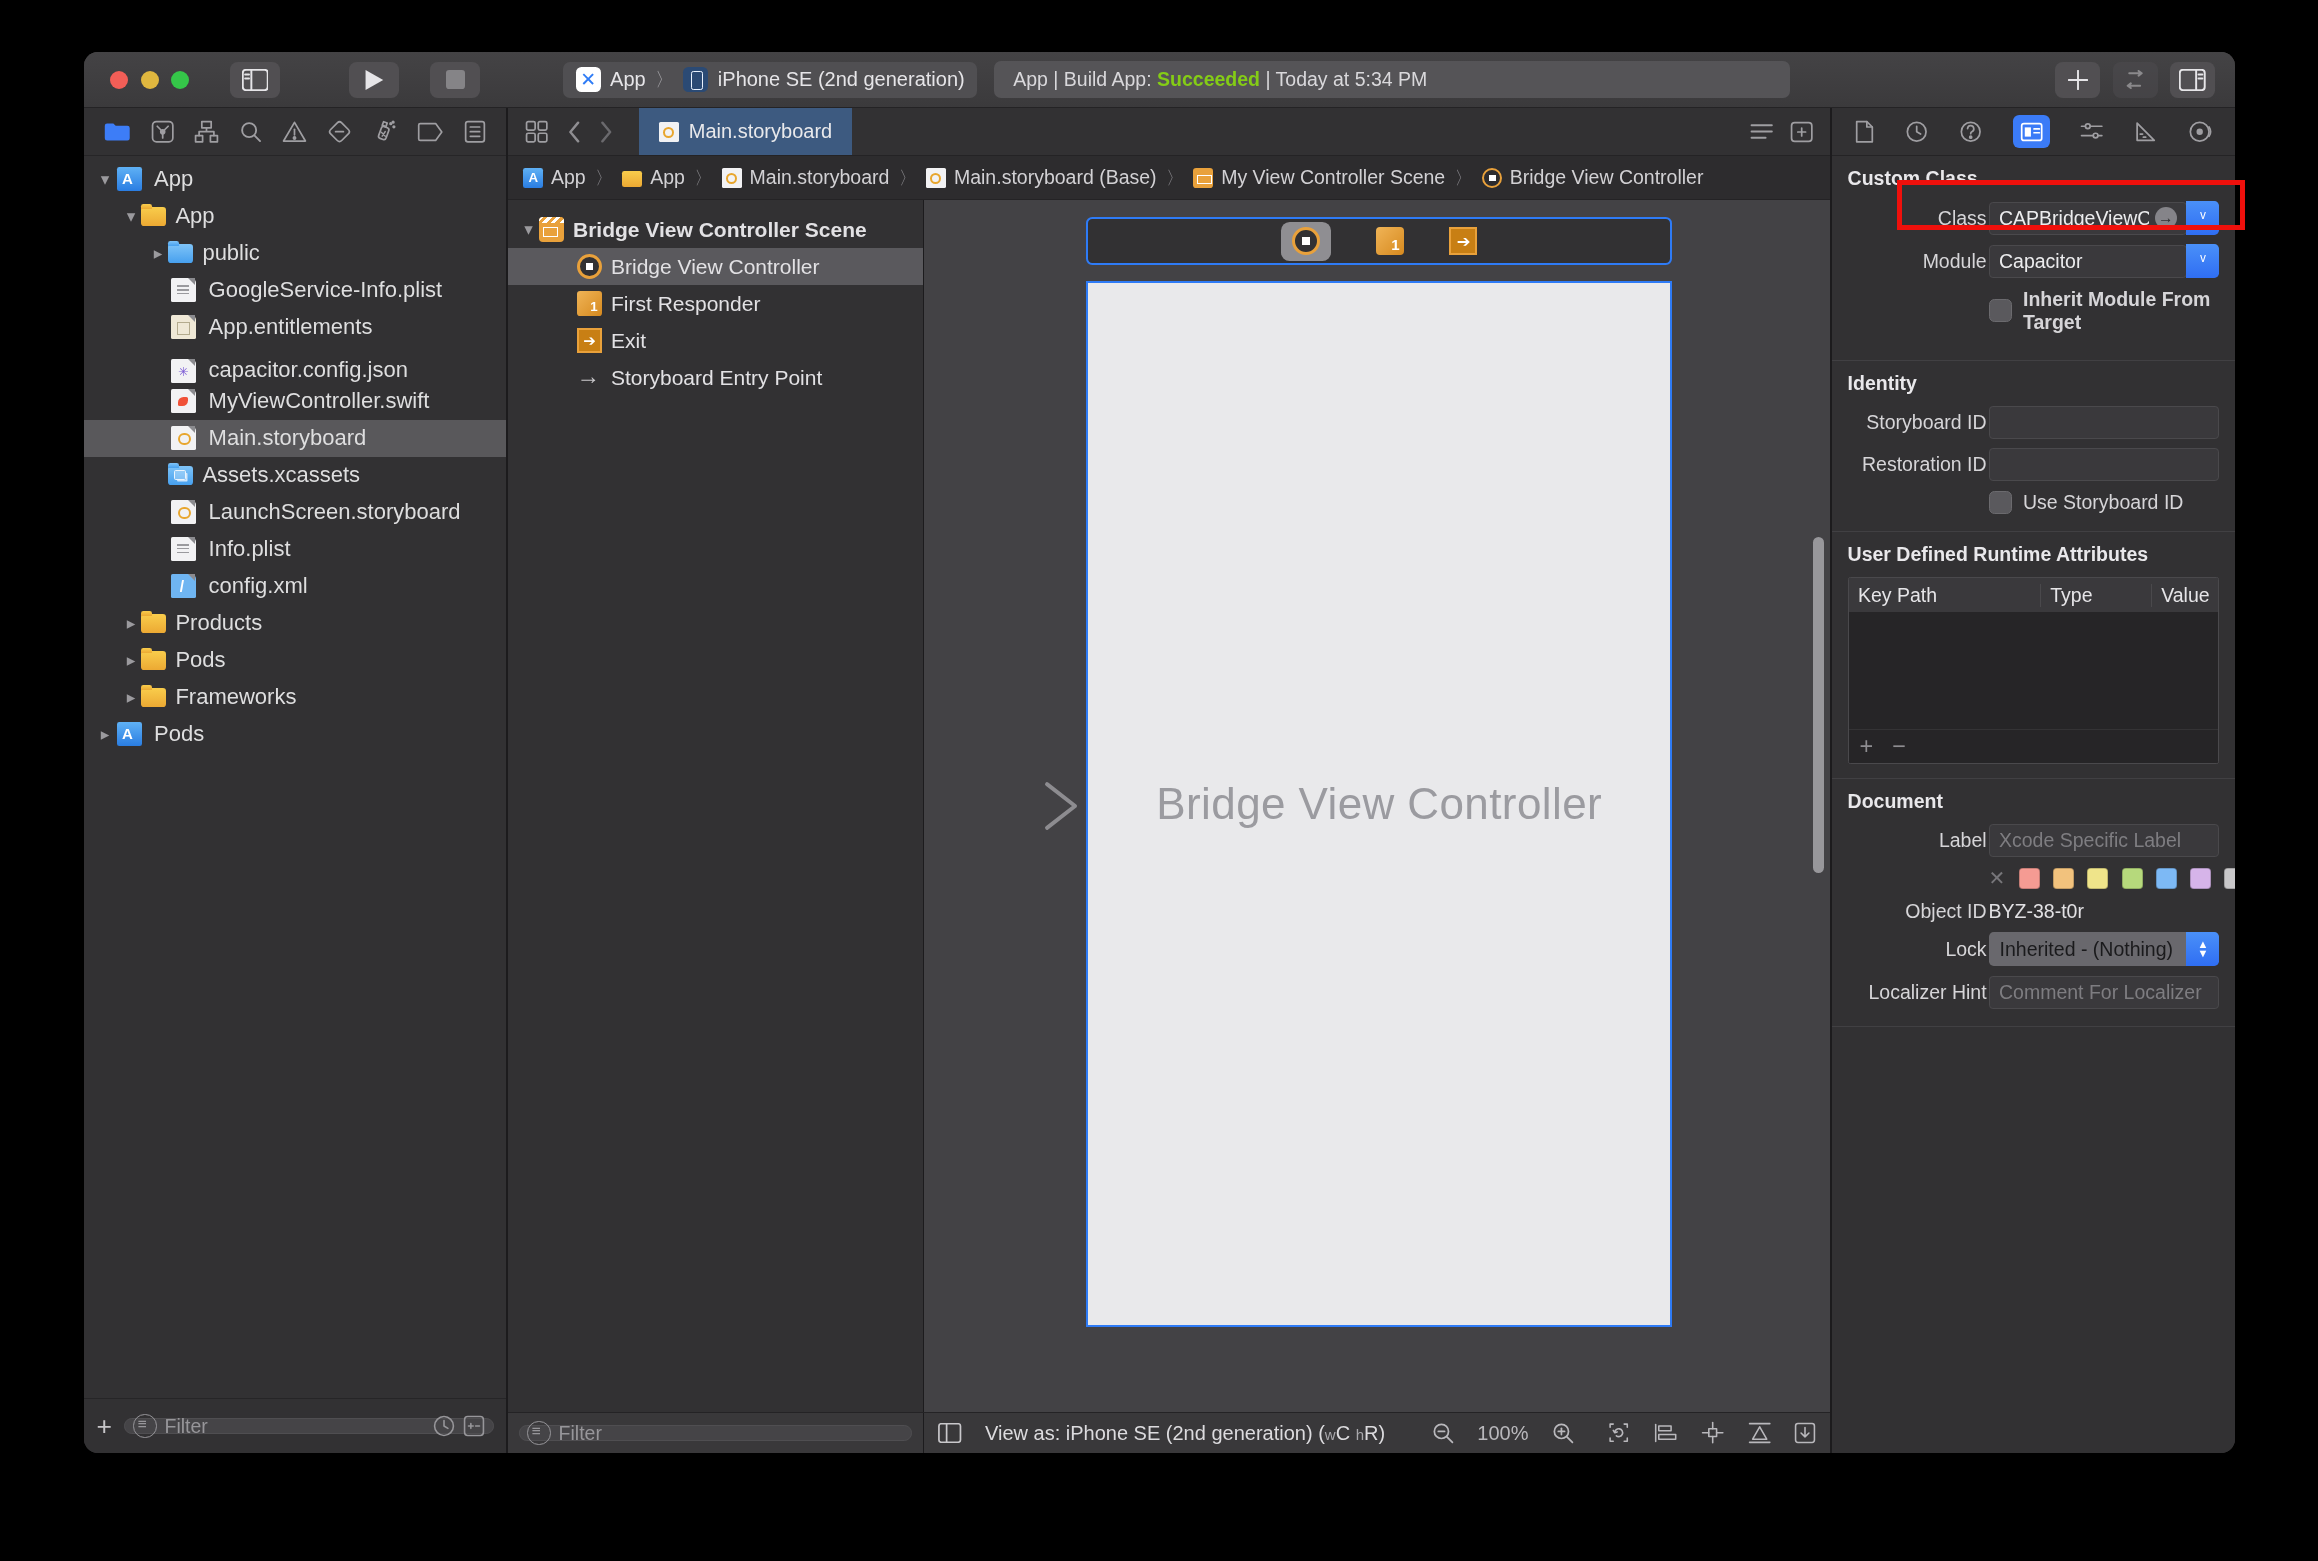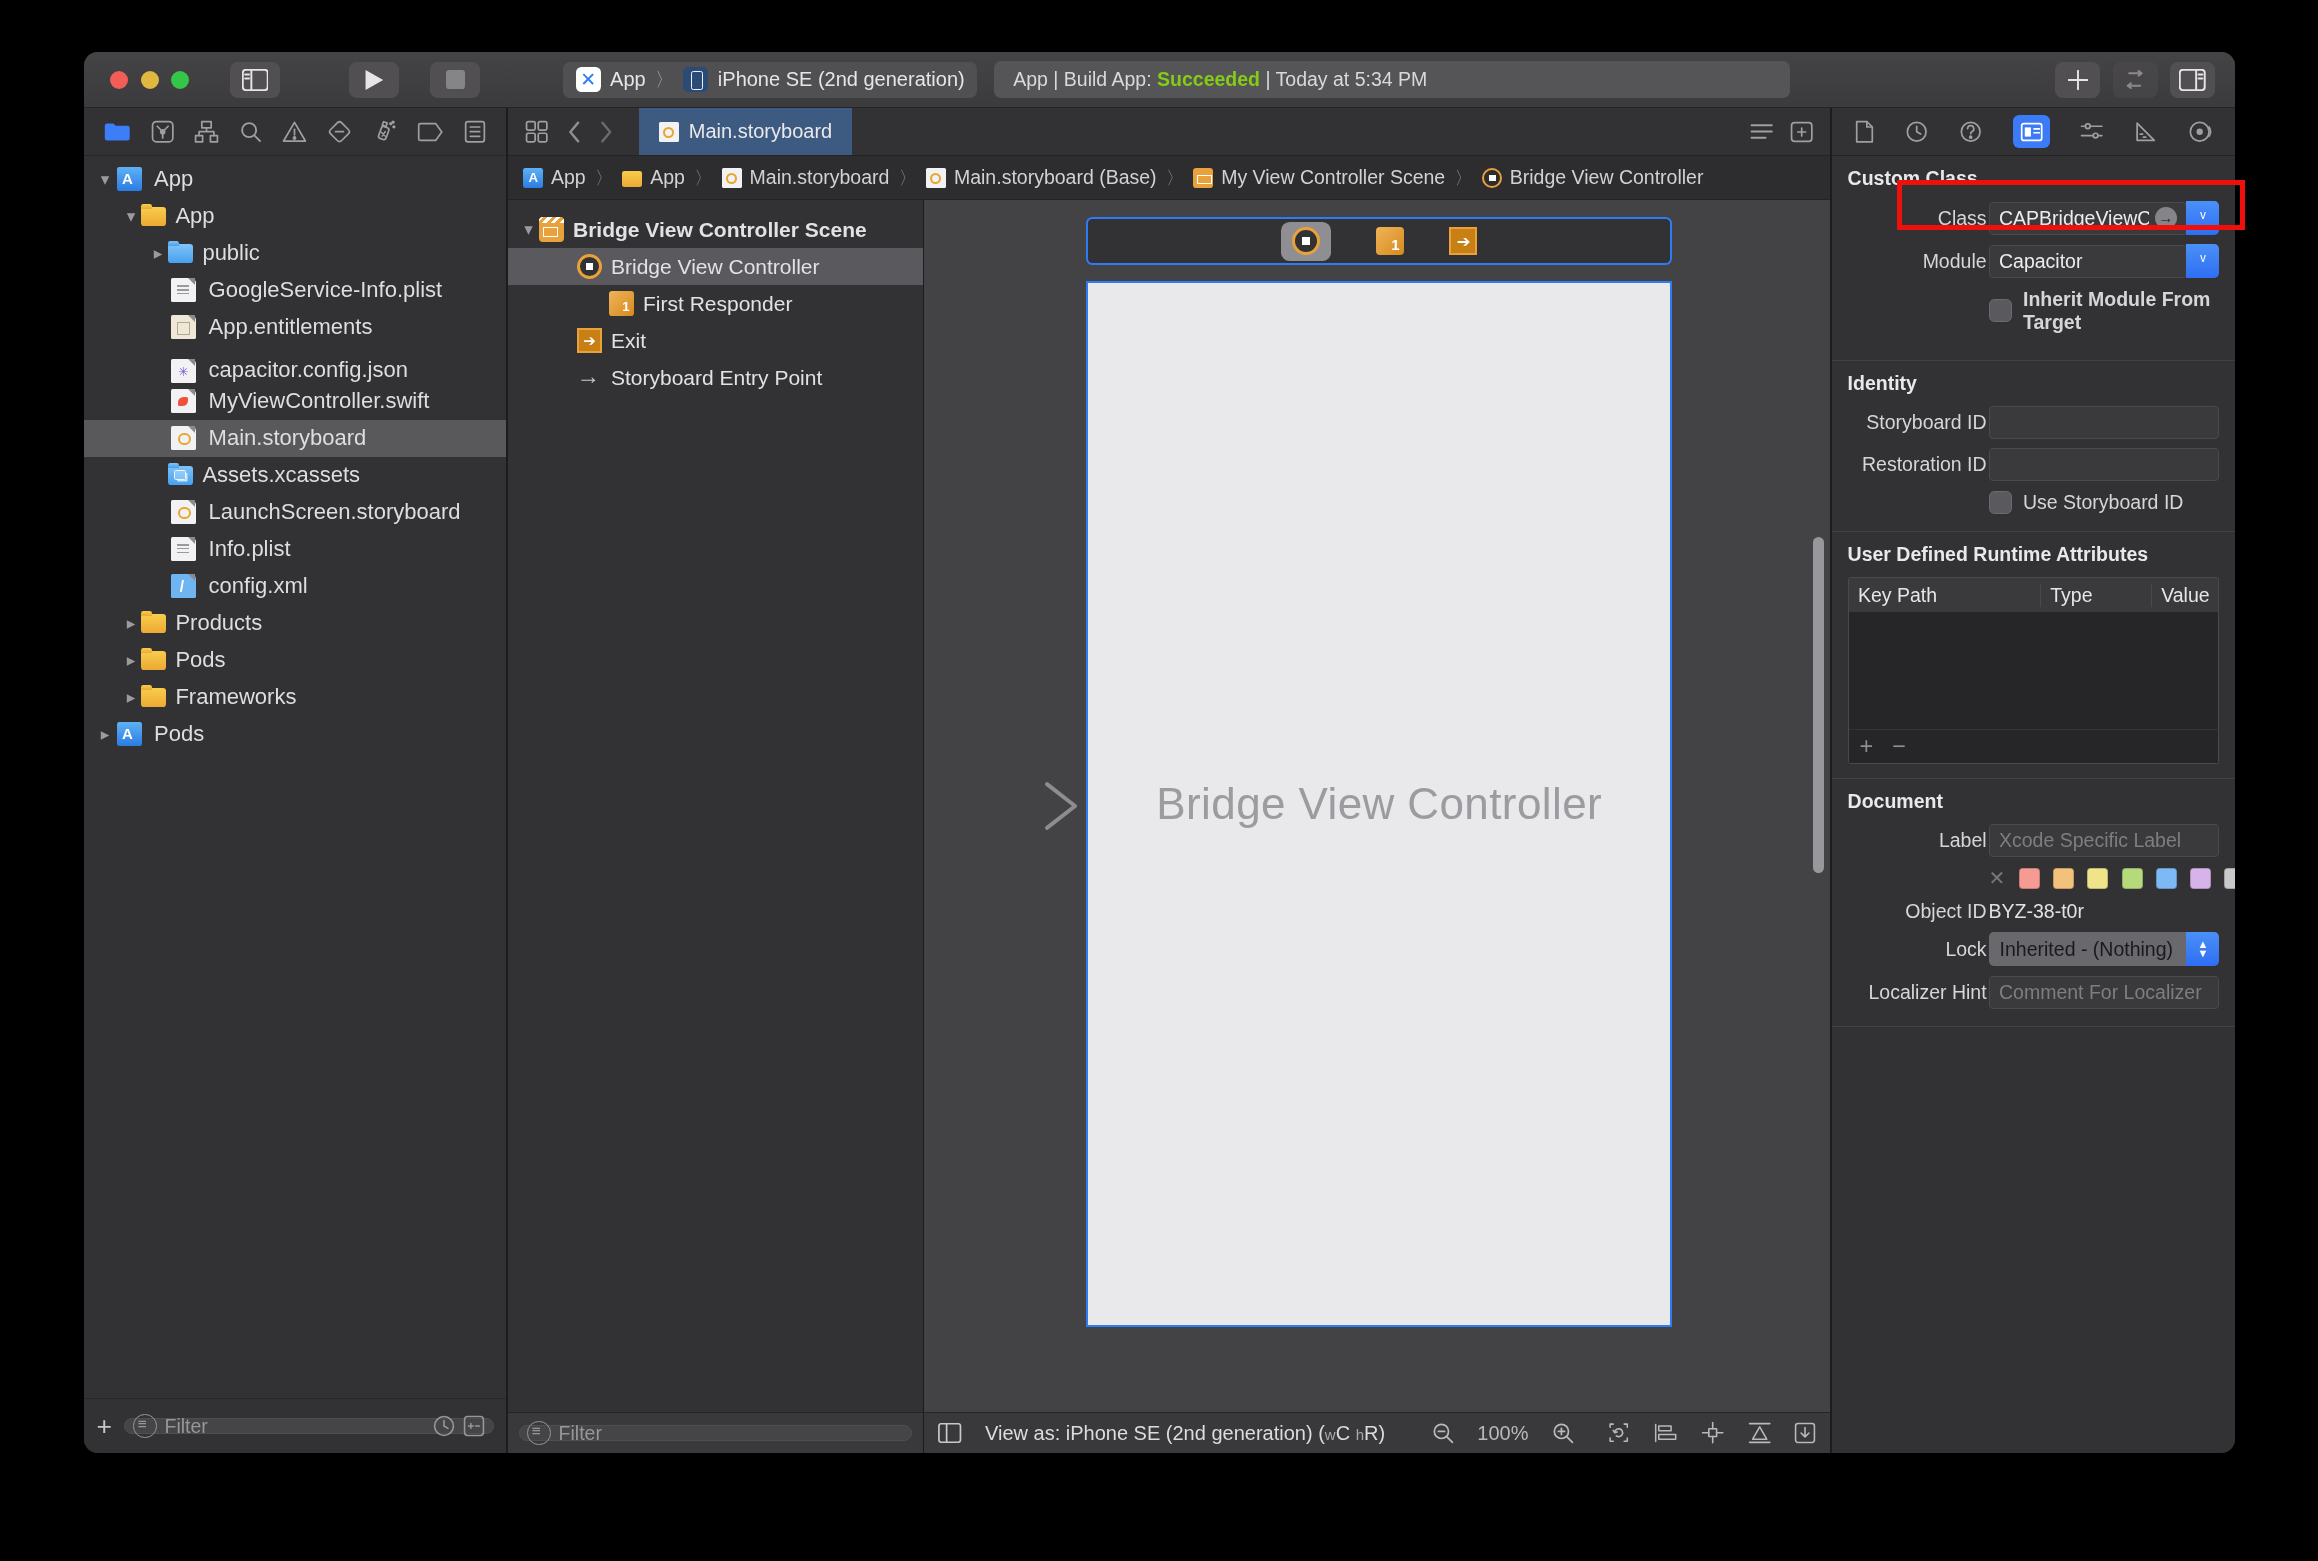--- a/index.html
+++ b/index.html
@@ -499,21 +499,21 @@
           <div class="orow head" style="padding-left:11px;">
             <span class="disc">▾</span>
             <span class="oi oi-scene"></span>
             <span>Bridge View Controller Scene</span>
           </div>
           <div id="outline-items">
               <div class="orow sel" style="padding-left: 69px;">
                 <span class="oi oi-vc"></span>
                 <span>Bridge View Controller</span>
               </div>
-              <div class="orow" style="padding-left: 101px;">
+              <div class="orow" style="padding-left: 69px;">
                 <span class="oi oi-fr"></span>
                 <span>First Responder</span>
               </div>
               <div class="orow" style="padding-left: 69px;">
                 <span class="oi oi-exit"></span>
                 <span>Exit</span>
               </div>
               <div class="orow" style="padding-left: 69px;">
                 <span class="oi oi-entry"></span>
                 <span>Storyboard Entry Point</span>

